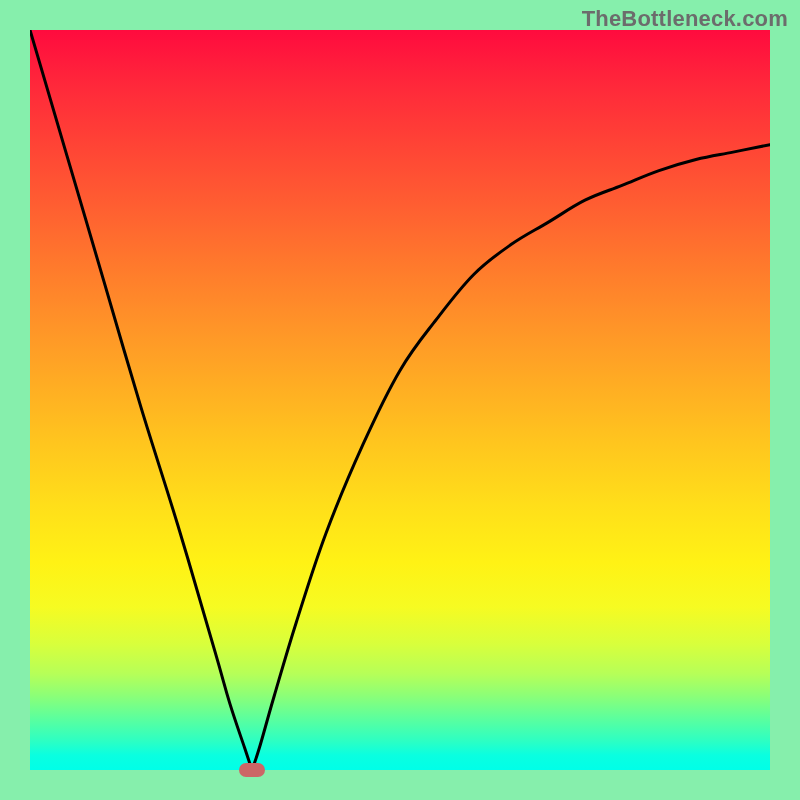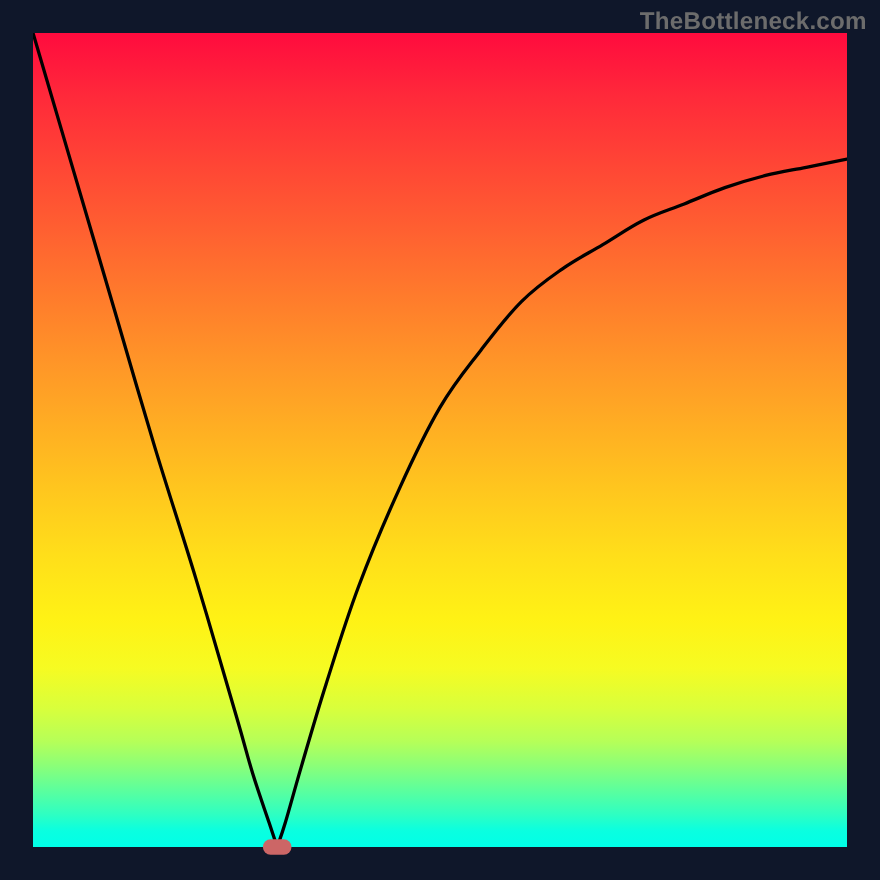--- a/index.html
+++ b/index.html
@@ -1,21 +1,21 @@
 <!DOCTYPE html>
 <html><head>
 <meta charset="utf-8">
 <style>
   * { margin: 0; padding: 0; box-sizing: border-box; }
   html, body { width: 800px; height: 800px; overflow: hidden; background: #000; }
   .frame {
     position: relative;
     width: 800px;
     height: 800px;
-    background: #0f172a;
+    background: #86efac;
   }
   .plot-area {
     position: absolute;
     left: 30px;
     top: 30px;
     width: 740px;
     height: 740px;
     background: linear-gradient(to bottom,
       #ff0b3e 0%,
       #ff2a3a 8%,

